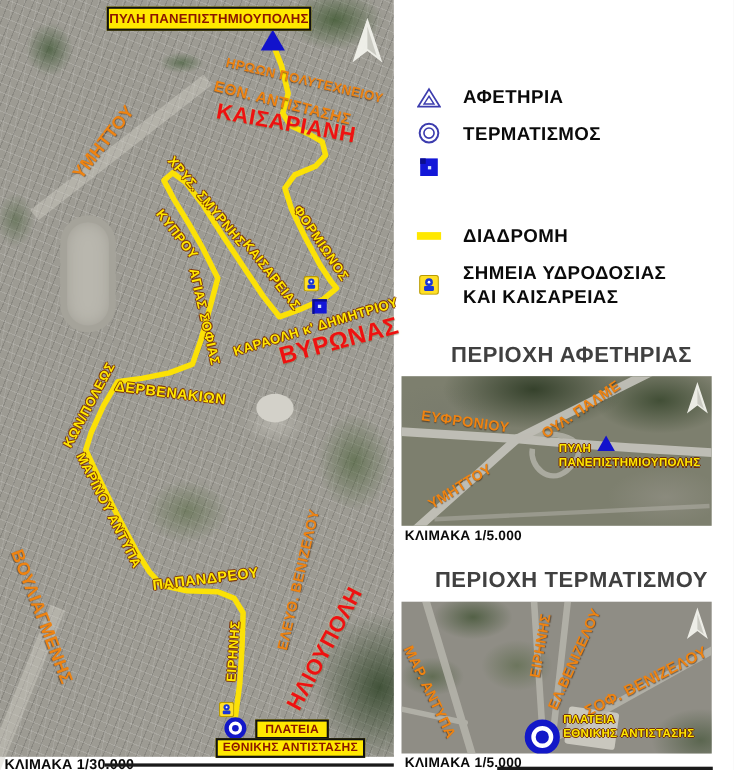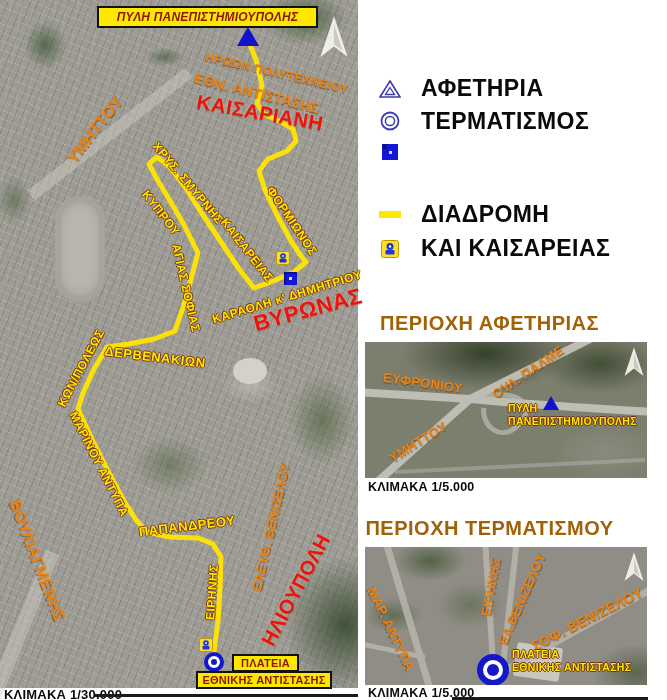--- a/index.html
+++ b/index.html
@@ -53,39 +53,39 @@
   .water-icon{position:absolute;}
   .bullseye{position:absolute;border-radius:50%;background:#ffffff;box-sizing:border-box;}
   .bullseye i{display:block;border-radius:50%;background:#1318c8;}
   .bullseye-sm{width:20px;height:20px;border:4px solid #1318c8;}
   .bullseye-sm i{width:6px;height:6px;margin:3px;}
   .bullseye-lg{width:32px;height:32px;border:6px solid #1318c8;}
   .bullseye-lg i{width:12px;height:12px;margin:4px;}
   .ybox{position:absolute;background:#ffe800;border:2px solid #111111;color:#8b1500;
     font-weight:bold;text-align:center;box-sizing:border-box;display:flex;align-items:center;justify-content:center;
     letter-spacing:.2px;}
-  .top-box{left:97px;top:6px;width:221px;height:22px;font-size:12px;font-style:italic;}
+  .top-box{left:97px;top:6px;width:186px;height:22px;font-size:12px;}
   .fin1{left:232px;top:654px;width:67px;height:18px;font-size:11px;}
   .fin2{left:196px;top:671px;width:136px;height:18px;font-size:11px;}
   .compass{position:absolute;}
   .scale-label{position:absolute;font-weight:bold;color:#0a0a0a;font-size:12.5px;letter-spacing:.2px;}
   .main-scale{left:4px;top:687px;font-size:13px;}
   .rule{position:absolute;background:#1a1a1a;}
   .rule-left{left:95px;top:694px;width:263px;height:3px;}
   .rule-right{left:452px;top:697px;width:196px;height:3px;}
   
   .legend-title{position:absolute;left:360px;top:22px;width:304px;text-align:center;
     font-size:29px;font-weight:bold;color:#0a0a0a;letter-spacing:1.5px;}
   .lrow{position:absolute;left:372px;display:flex;align-items:center;gap:13px;}
   .licon-box{width:36px;display:flex;justify-content:center;flex:0 0 36px;}
-  .ltext{font-size:23px;font-weight:bold;color:#0a0a0a;line-height:21px;letter-spacing:.4px;white-space:nowrap;}
+  .ltext{font-size:17px;font-weight:bold;color:#0a0a0a;line-height:21px;letter-spacing:.4px;white-space:nowrap;}
   .route-bar{width:22px;height:7px;background:#ffe800;}
   
-  .section-title{position:absolute;left:347px;width:285px;text-align:center;
-    font-size:20px;font-weight:bold;color:#a16207;letter-spacing:.5px;}
+  .section-title{position:absolute;left:377px;width:285px;text-align:center;
+    font-size:20px;font-weight:bold;color:#404040;letter-spacing:.5px;}
   .t1{top:312px;}
   .t2{top:517px;}
   .inset{position:absolute;left:365px;width:282px;overflow:hidden;}
   .inset1{top:342px;height:136px;background-color:#7d7f6e;
     background-image:
       radial-gradient(ellipse 110px 48px at 120px 12px, rgba(47,60,38,.92), transparent 75%),
       radial-gradient(ellipse 80px 40px at 235px 22px, rgba(55,70,44,.85), transparent 75%),
       radial-gradient(ellipse 60px 30px at 35px 30px, rgba(120,122,108,.6), transparent 75%),
       radial-gradient(ellipse 70px 35px at 240px 110px, rgba(150,148,138,.55), transparent 75%);}
   .inset2{top:547px;height:138px;background-color:#8f8d85;
@@ -222,20 +222,21 @@
   <div class="lrow" style="top:238px;">
     <span class="licon-box">
       <svg width="18" height="18">
           <rect x="0.5" y="0.5" width="17" height="17" rx="2" fill="#ffdf26" stroke="#b89a00"></rect>
           <circle cx="9" cy="6.5" r="3.5" fill="#1a35d8"></circle>
           <rect x="4.5" y="10" width="9" height="4.5" rx="1" fill="#1a35d8"></rect>
           <circle cx="9" cy="6.5" r="1.2" fill="#ffffff"></circle>
         </svg>
     </span>
     <div class="ltext">
+      <div>ΣΗΜΕΙΑ ΥΔΡΟΔΟΣΙΑΣ</div>
       <div>ΚΑΙ ΚΑΙΣΑΡΕΙΑΣ</div>
     </div>
   </div>
 
   <div class="section-title t1">ΠΕΡΙΟΧΗ ΑΦΕΤΗΡΙΑΣ</div>
 
   <div class="inset inset1 sat-tex">
     <svg class="roads-svg" width="282" height="136">
       <g stroke="#c6c5bd" stroke-width="8" fill="none" stroke-linecap="round" opacity="0.9">
         <path d="M-8 50 L105 57"></path>

